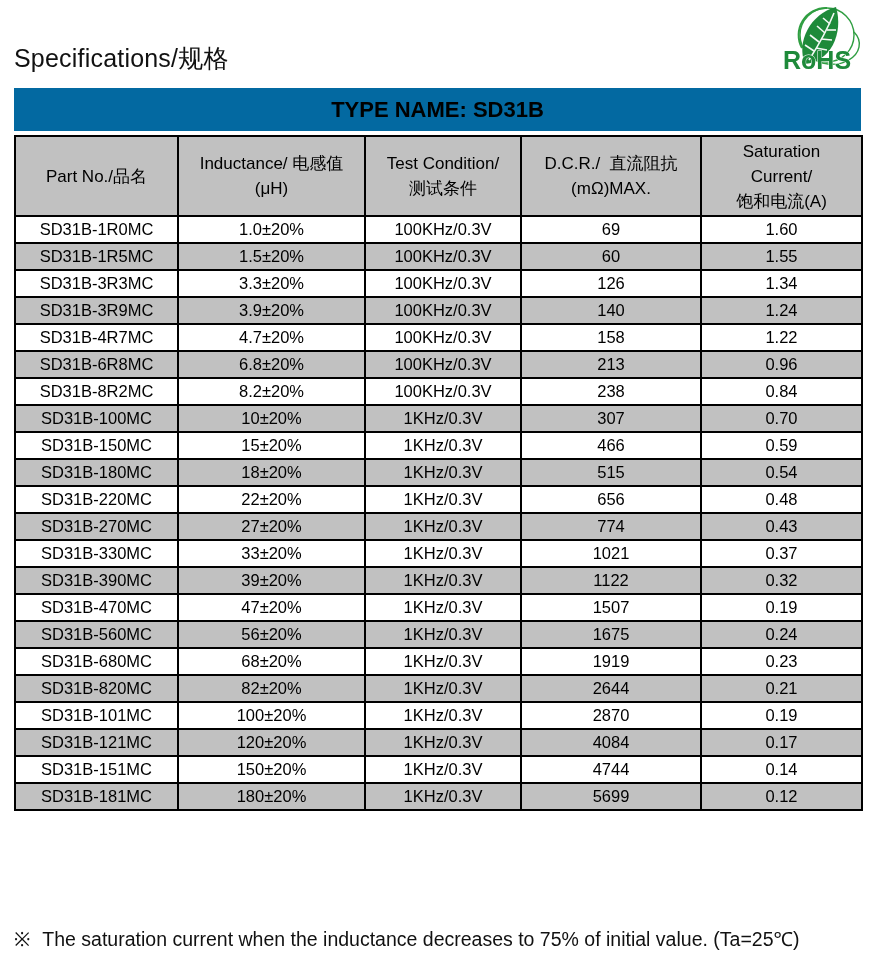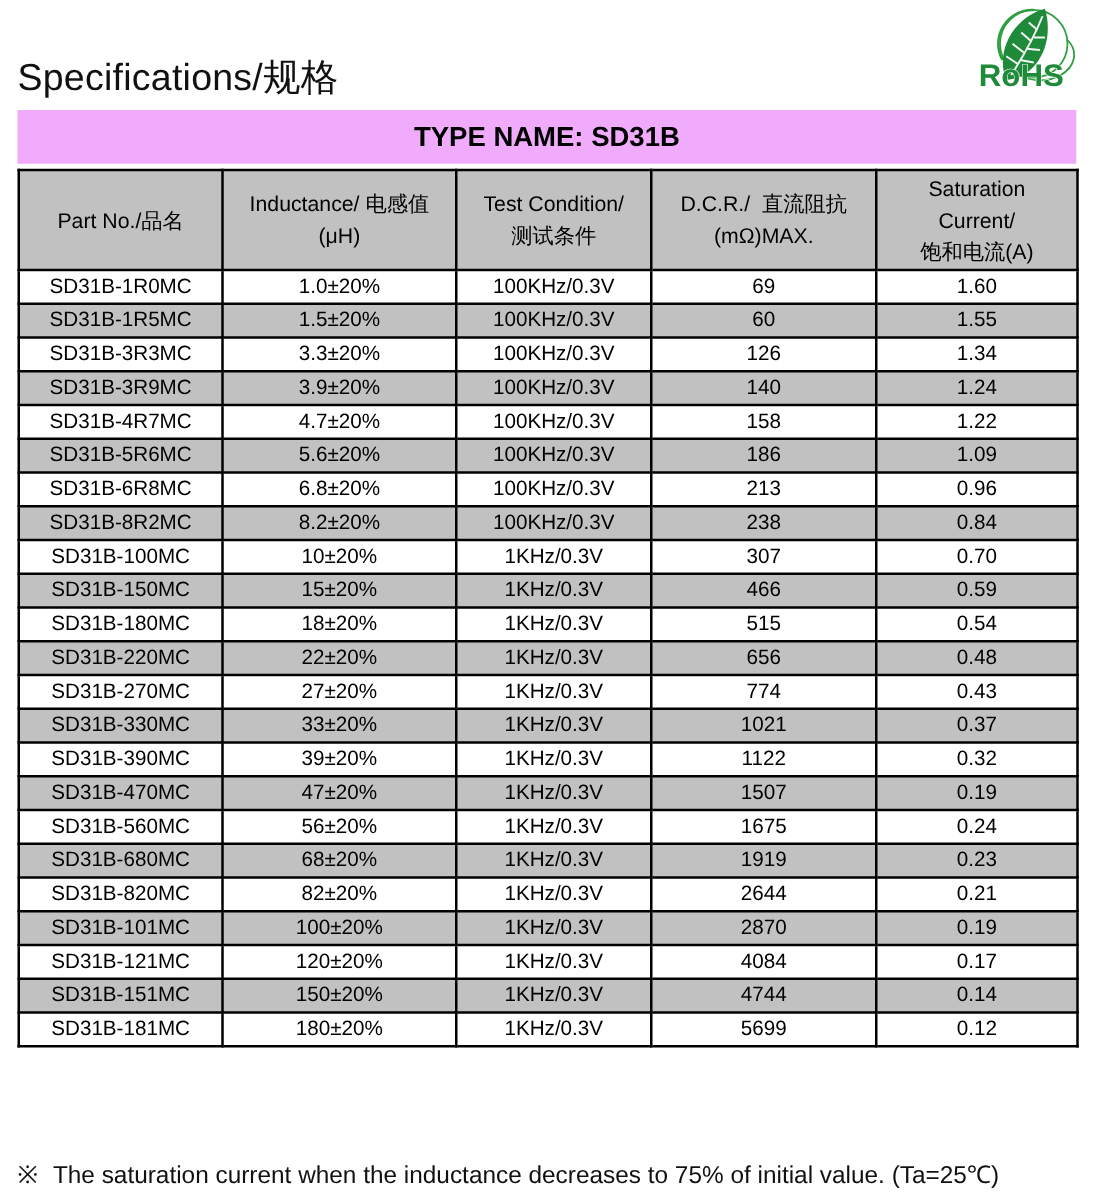--- a/index.html
+++ b/index.html
@@ -7,30 +7,30 @@
   body {
     width: 875px; height: 956px;
     background: #ffffff;
     font-family: "Liberation Sans", sans-serif;
     color: #000;
   }
   .page { position: relative; width: 875px; height: 956px; overflow: hidden; }
 
   .page-title {
     position: absolute; left: 14px; top: 42px;
-    font-size: 30px; letter-spacing: 0.2px; color: #111;
+    font-size: 25px; letter-spacing: 0.2px; color: #111;
   }
 
   .rohs-logo { position: absolute; left: 780px; top: 4px; width: 90px; height: 70px; }
 
   .spec-block { position: absolute; left: 14px; top: 88px; width: 847px; }
 
   .type-banner {
     width: 847px; height: 43px;
-    background: #f0abfc;
+    background: #0369a1;
     display: flex; align-items: center; justify-content: center;
     font-weight: bold; font-size: 22px;
   }
 
   table.spec-table {
     margin-top: 4px;
     border-collapse: collapse;
     table-layout: fixed;
     width: 847px;
   }
@@ -158,27 +158,20 @@
             <td>1.24</td>
           </tr>
           <tr>
             <td>SD31B-4R7MC</td>
             <td>4.7±20%</td>
             <td>100KHz/0.3V</td>
             <td>158</td>
             <td>1.22</td>
           </tr>
           <tr>
-            <td>SD31B-5R6MC</td>
-            <td>5.6±20%</td>
-            <td>100KHz/0.3V</td>
-            <td>186</td>
-            <td>1.09</td>
-          </tr>
-          <tr>
             <td>SD31B-6R8MC</td>
             <td>6.8±20%</td>
             <td>100KHz/0.3V</td>
             <td>213</td>
             <td>0.96</td>
           </tr>
           <tr>
             <td>SD31B-8R2MC</td>
             <td>8.2±20%</td>
             <td>100KHz/0.3V</td>

